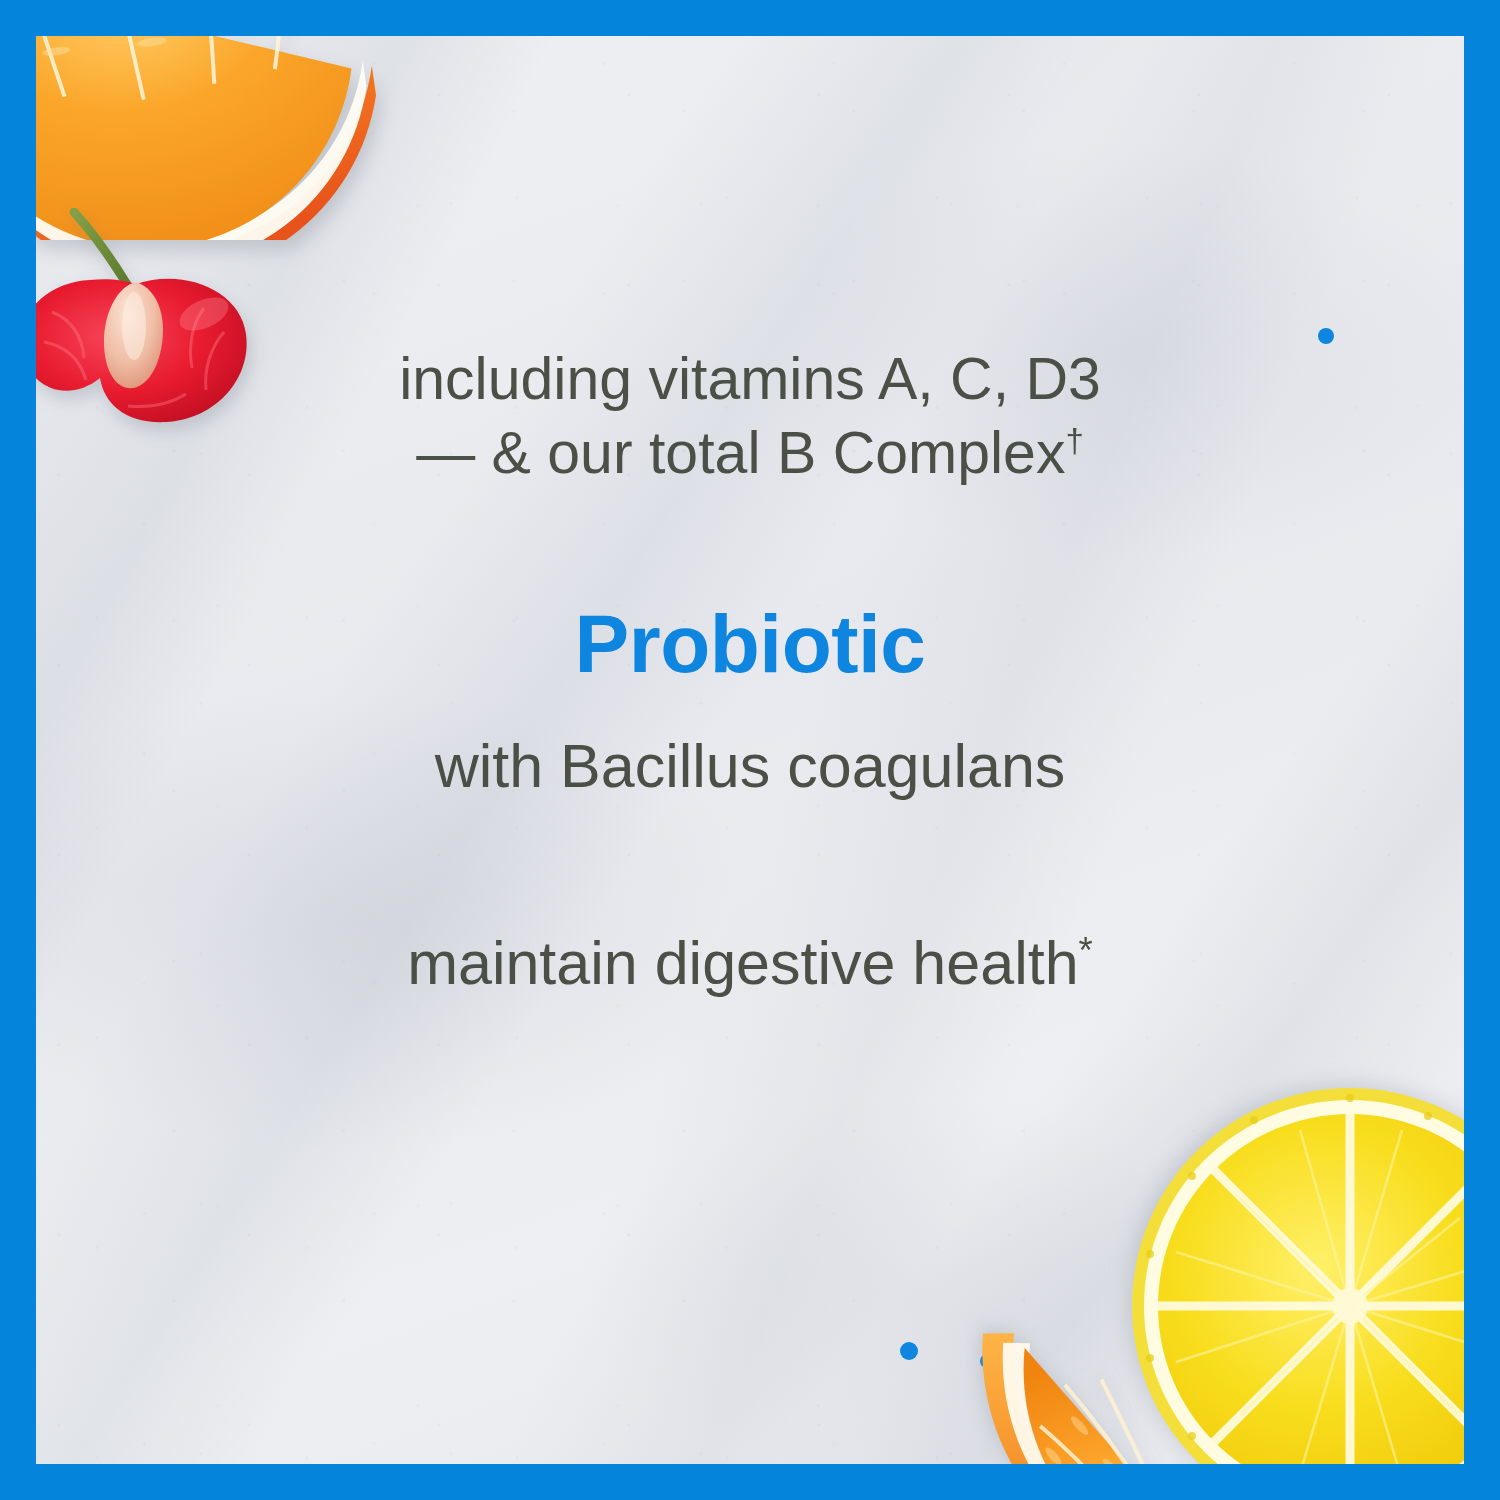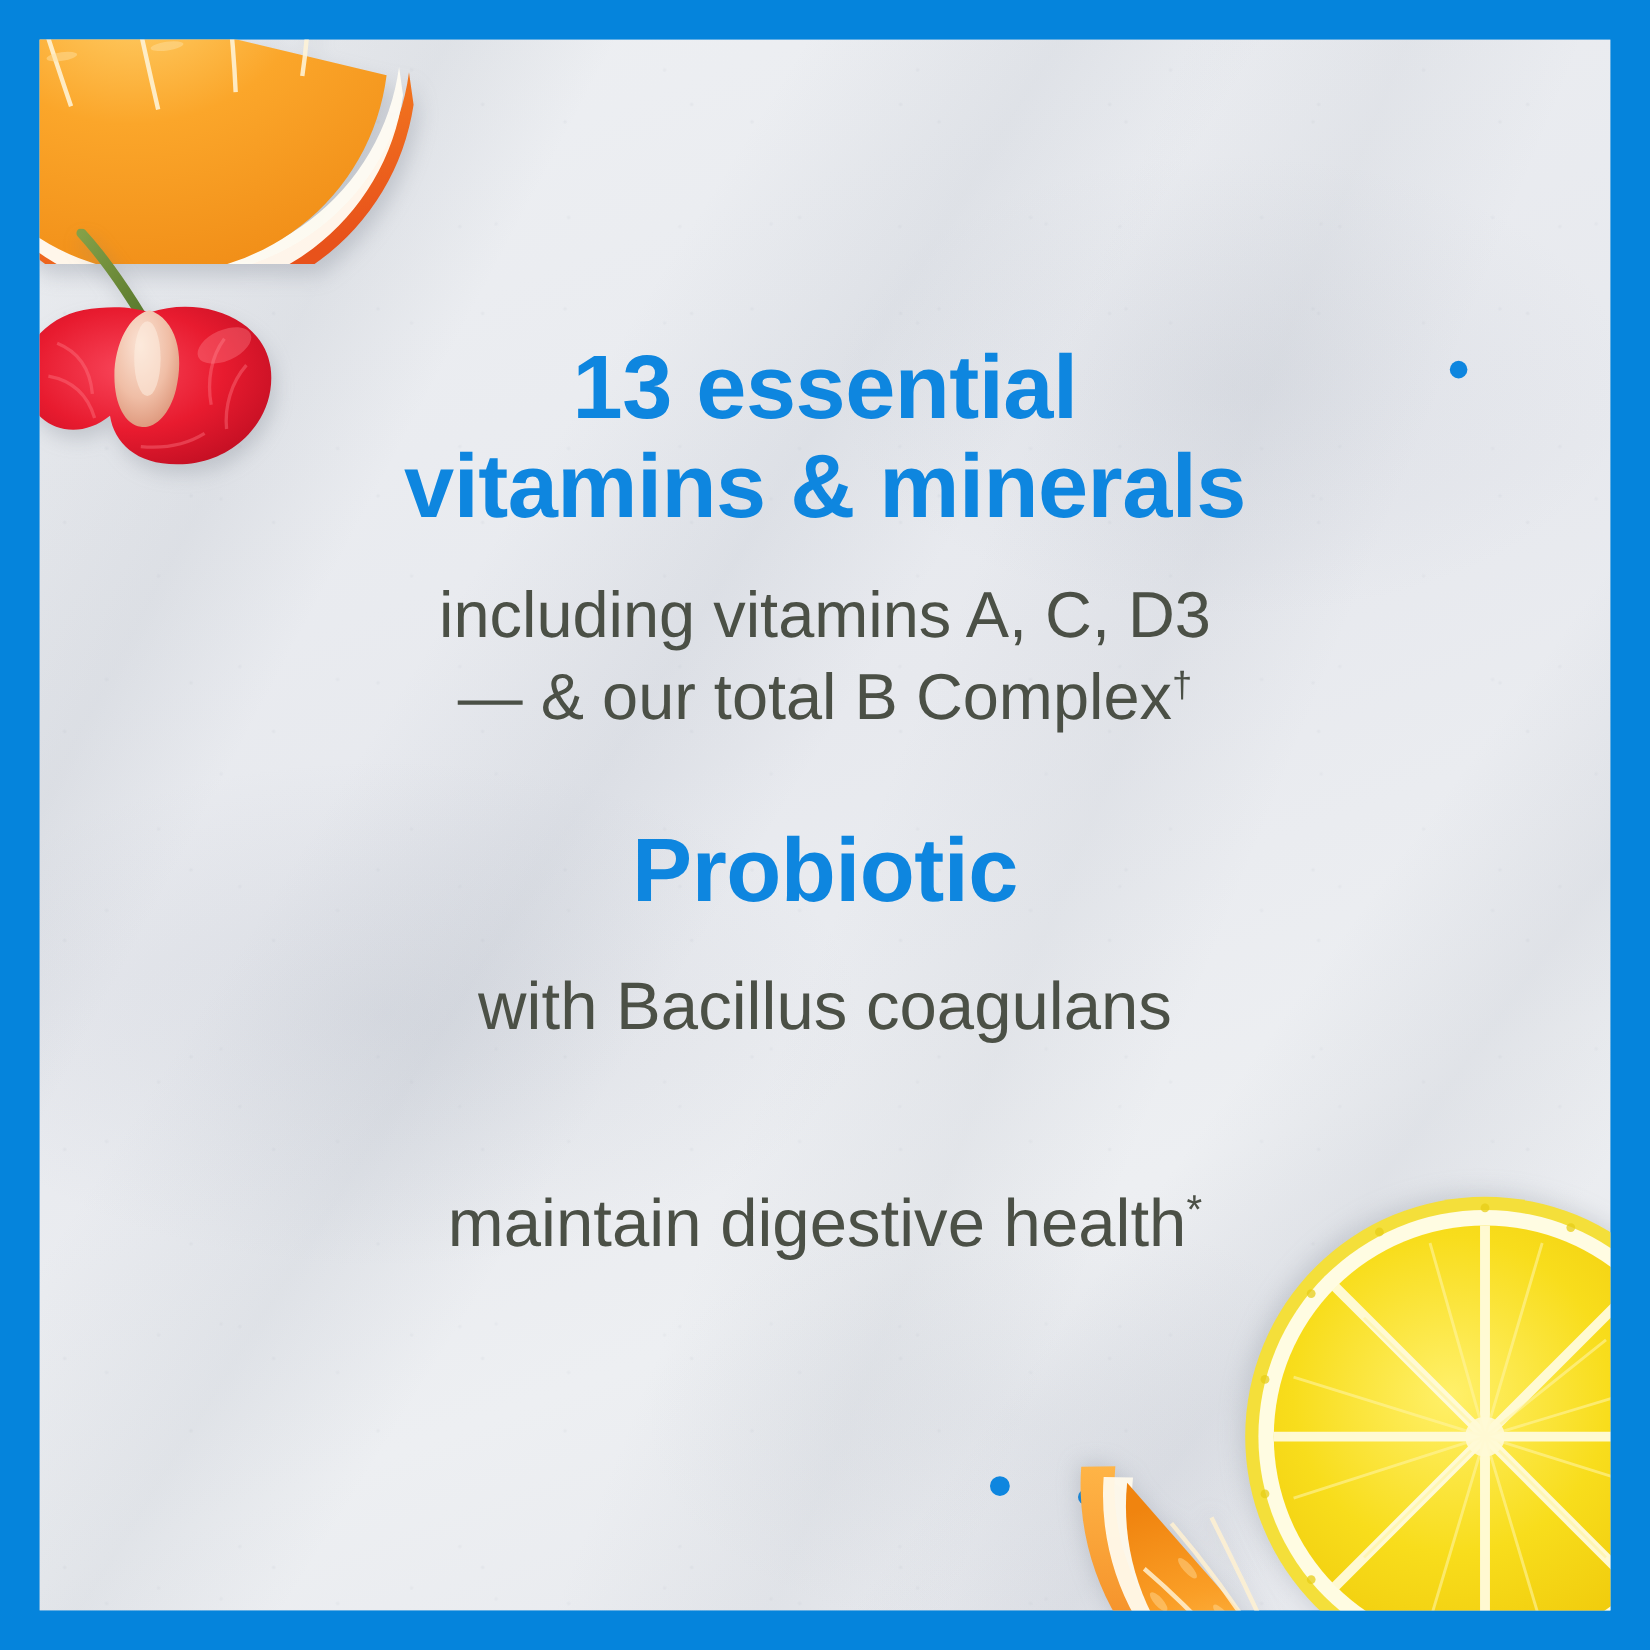--- a/index.html
+++ b/index.html
@@ -80,21 +80,21 @@
     max-width:1060px;
   }
   .subcopy sup { font-size:.56em; vertical-align:super; line-height:0; }
 
   .headline-2 {
     color:#0E86DF;
     font-weight:800;
     font-size:82px;
     line-height:1.10;
     letter-spacing:-0.5px;
-    margin-top:76px;
+    margin-top:108px;
   }
 
   .subcopy-2 {
     color:#4B5046;
     font-weight:400;
     font-size:61px;
     line-height:1.62;
     margin-top:28px;
     max-width:1040px;
   }
@@ -319,24 +319,20 @@
         <ellipse cx="130" cy="178" rx="12" ry="4" transform="rotate(34 130 178)"></ellipse>
         <ellipse cx="172" cy="212" rx="13" ry="4" transform="rotate(34 172 212)"></ellipse>
         <ellipse cx="214" cy="250" rx="12" ry="4" transform="rotate(34 214 250)"></ellipse>
         <ellipse cx="112" cy="214" rx="11" ry="4" transform="rotate(34 112 214)"></ellipse>
         <ellipse cx="158" cy="256" rx="12" ry="4" transform="rotate(34 158 256)"></ellipse>
       </g>
     </svg>
 
     <div class="copy">
 
-      <h1 class="headline">
-        <span>13 essential</span><br>
-        <span>vitamins &amp; minerals</span>
-      </h1>
 
       <p class="subcopy">
         <span>including vitamins A, C, D3</span><br>
         <span>— &amp; our total B Complex</span><sup>†</sup>
       </p>
 
       <h2 class="headline-2">Probiotic</h2>
 
       <p class="subcopy-2">
         <span>with Bacillus coagulans</span><br>

